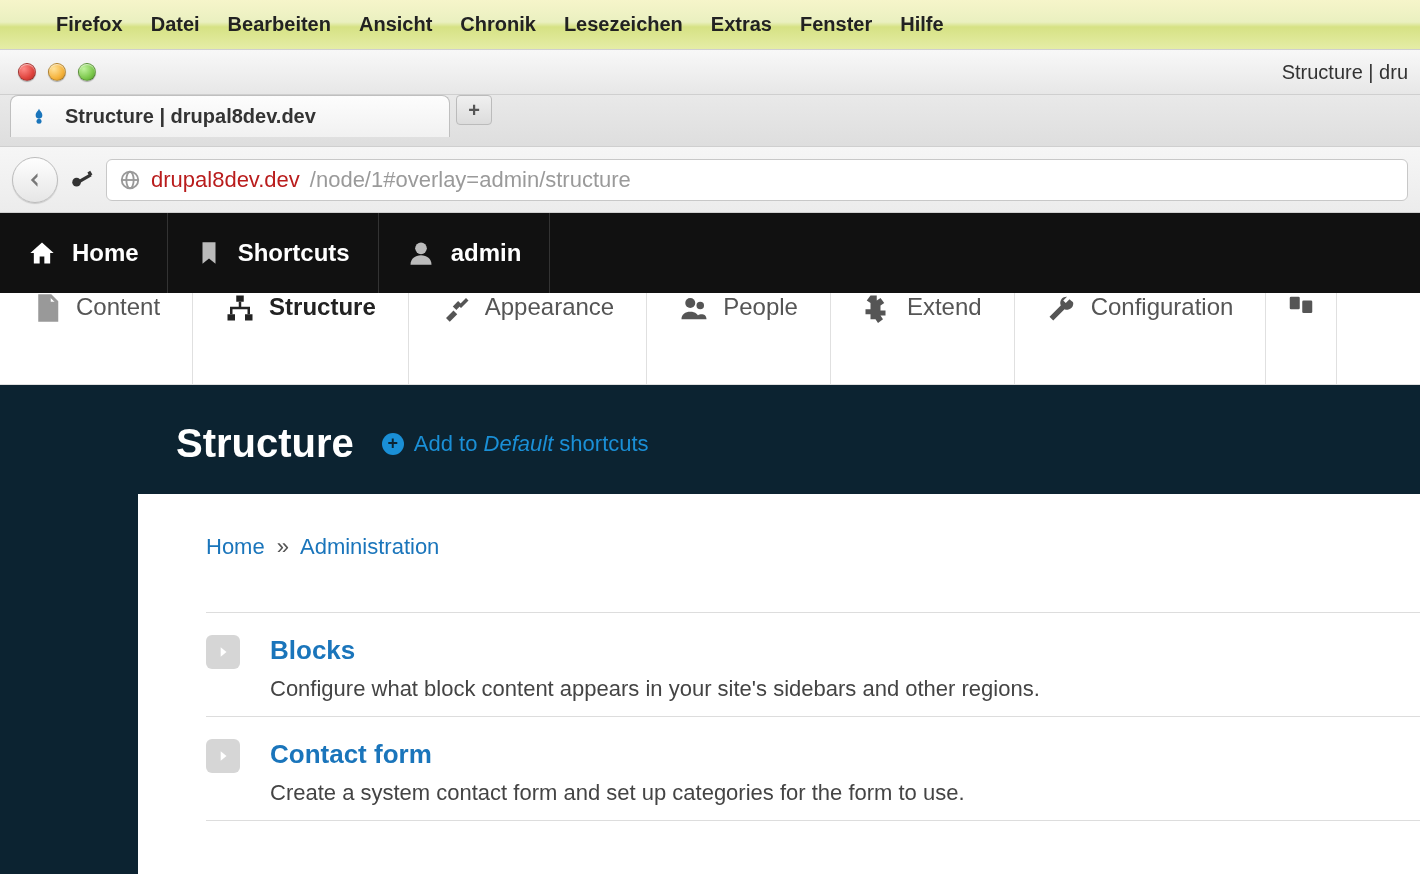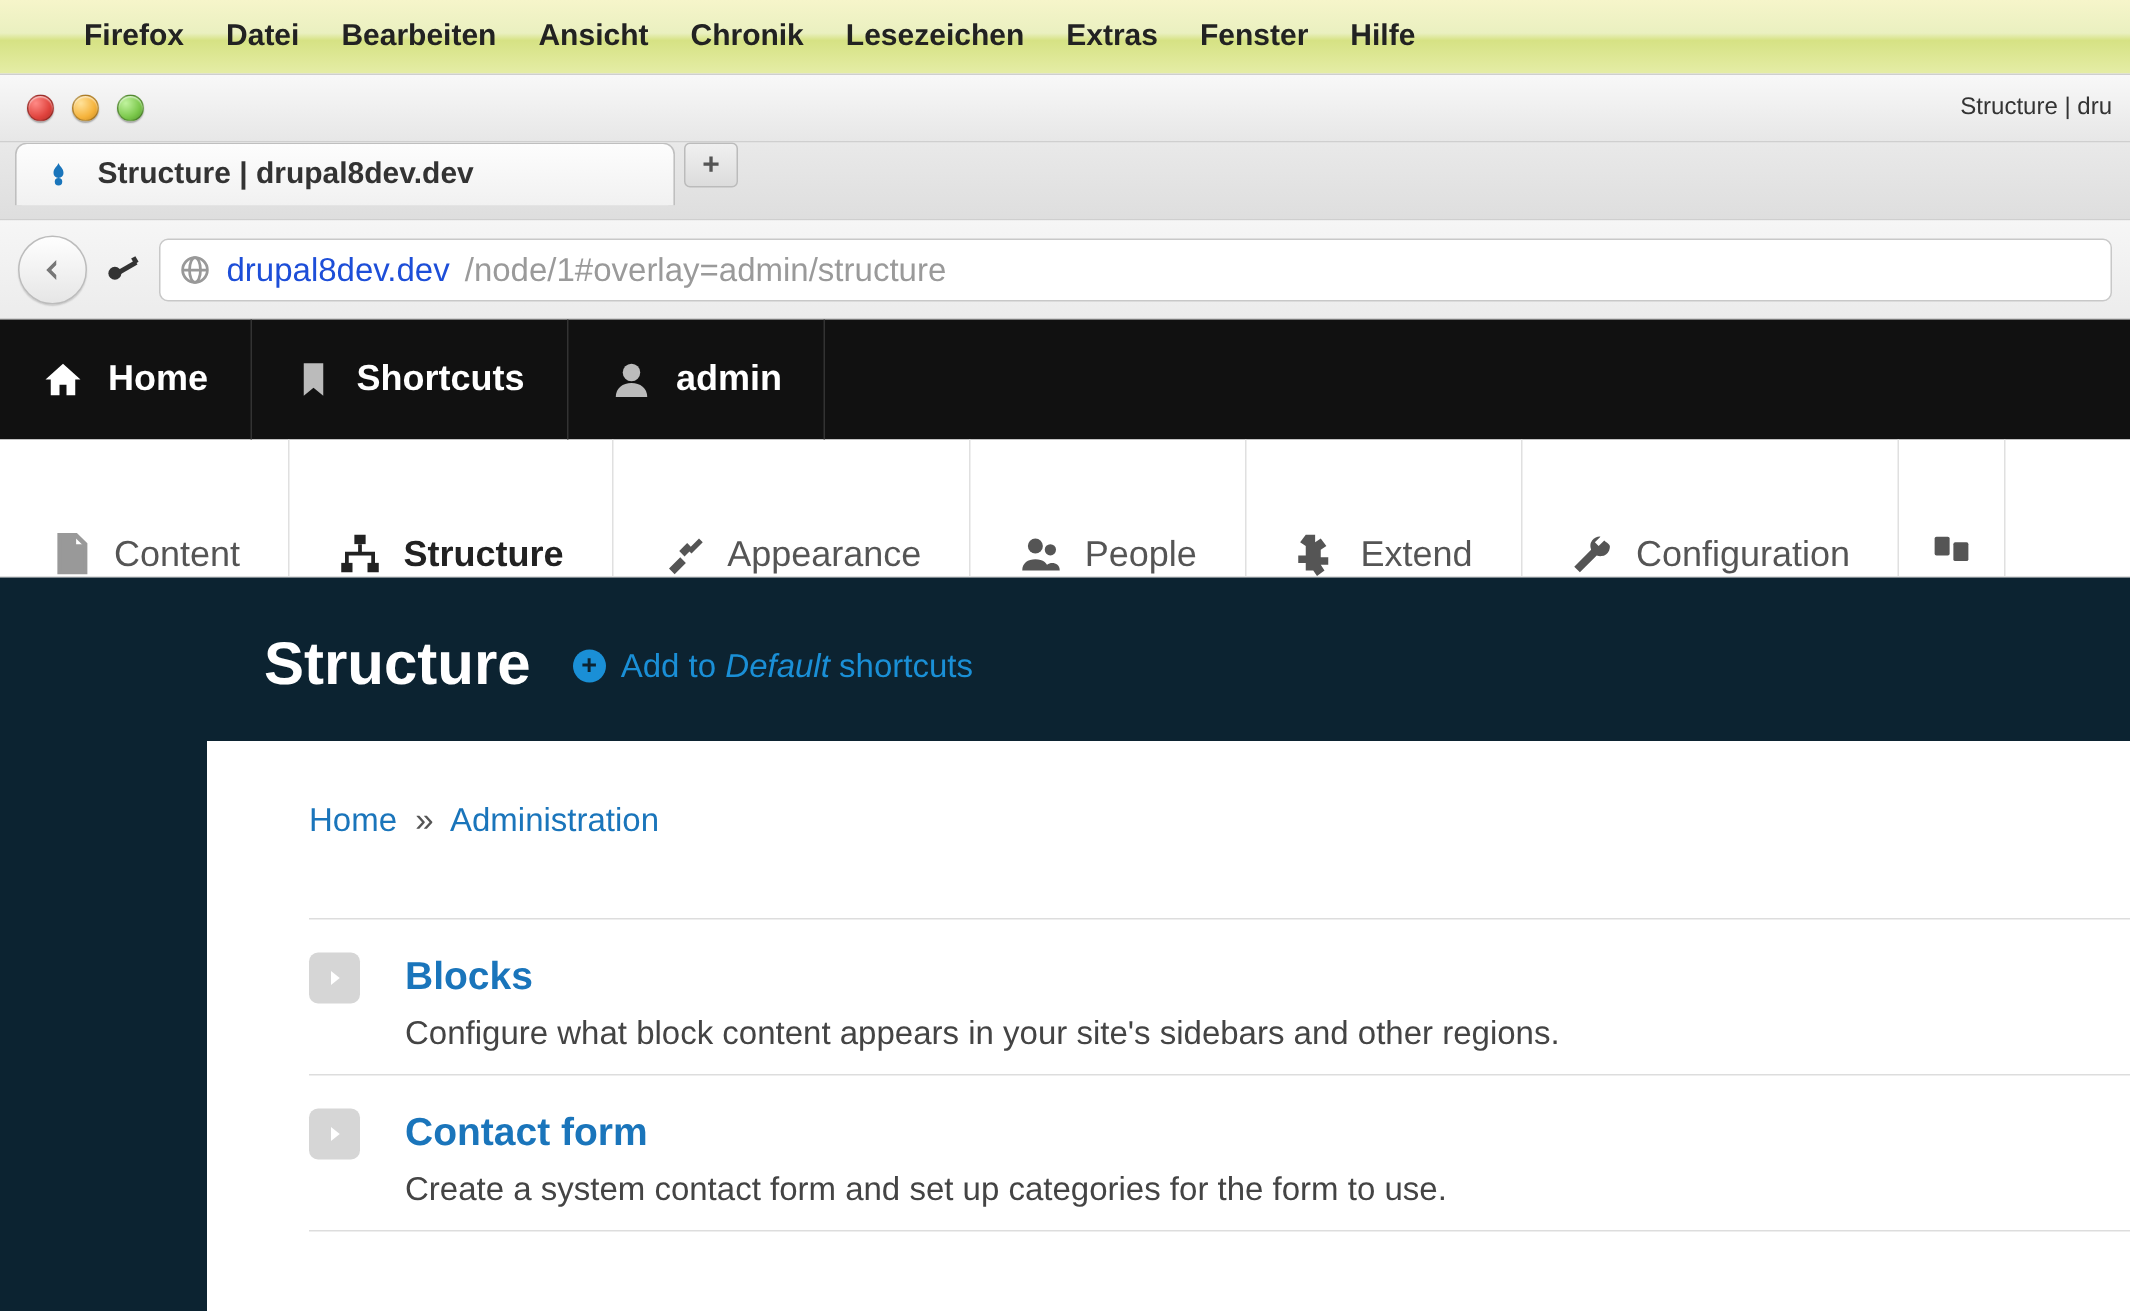--- a/index.html
+++ b/index.html
@@ -10,47 +10,47 @@
 .mac-menubar .apple { font-size: 24px; margin-right: 10px; }
 .mac-menubar .app { font-weight: 900; }
 
 
 .window-titlebar { height: 46px; background: linear-gradient(180deg,#f8f8f8,#e7e7e7); border-top: 1px solid #cfcfcf; border-bottom: 1px solid #cfcfcf; display: flex; align-items: center; padding: 0 12px; position: relative; }
 .traffic-lights { display: flex; gap: 12px; margin-left: 6px; }
 .traffic { width: 18px; height: 18px; border-radius: 50%; box-shadow: inset 0 1px 1px rgba(255,255,255,.6), 0 1px 1px rgba(0,0,0,.3); border: 1px solid rgba(0,0,0,.25); }
 .traffic.red { background: radial-gradient(circle at 30% 30%, #ff8a86, #e0443e 60%, #b02b25); }
 .traffic.yellow { background: radial-gradient(circle at 30% 30%, #ffe29a, #f5b33c 60%, #c98a1f); }
 .traffic.green { background: radial-gradient(circle at 30% 30%, #c0f39e, #7cc84c 60%, #4f9628); }
-.window-title-text { position: absolute; right: 12px; top: 50%; transform: translateY(-50%); font-size: 16px; color: #333; white-space: nowrap; overflow: hidden; }
+.window-title-text { position: absolute; right: 12px; top: 50%; transform: translateY(-50%); font-size: 20px; color: #333; white-space: nowrap; overflow: hidden; }
 
 
 .tab-strip { height: 52px; background: linear-gradient(180deg,#e9e9e9,#dedede); border-bottom: 1px solid #cfcfcf; display: flex; align-items: flex-start; padding: 0 10px; }
 .browser-tab { display: flex; align-items: center; height: 42px; background: linear-gradient(180deg,#fdfdfd,#f1f1f1); border: 1px solid #bfbfbf; border-bottom: none; border-radius: 8px 8px 0 0; padding: 0 28px 0 18px; gap: 16px; font-size: 20px; font-weight: 700; color: #333; min-width: 440px; }
 .favicon { width: 20px; height: 20px; display: flex; align-items: center; justify-content: center; }
 .newtab-btn { width: 36px; height: 30px; margin-left: 6px; margin-bottom: 4px; background: linear-gradient(180deg,#f0f0f0,#dcdcdc); border: 1px solid #bbb; border-radius: 4px; display: flex; align-items: center; justify-content: center; font-size: 20px; color: #555; font-weight: 600; }
 
 
 .url-bar { height: 66px; background: linear-gradient(180deg,#f6f6f6,#ececec); border-bottom: 1px solid #d0d0d0; display: flex; align-items: center; padding: 0 12px; gap: 10px; }
 .nav-back { width: 46px; height: 46px; border-radius: 50%; background: linear-gradient(180deg,#fefefe,#e6e6e6); border: 1px solid #bcbcbc; display: flex; align-items: center; justify-content: center; box-shadow: 0 1px 1px rgba(0,0,0,.15); }
 .nav-back svg { width: 20px; height: 20px; fill: #777; }
 .key-icon { width: 28px; height: 28px; display: flex; align-items: center; justify-content: center; }
 .url-field { flex: 1; height: 42px; background: #fff; border: 1px solid #c8c8c8; border-radius: 6px; display: flex; align-items: center; padding: 0 12px; gap: 10px; font-size: 22px; }
 .url-field .globe { display: flex; }
-.url-domain { color: #1d4ed8; font-weight: 500; }
+.url-domain { color: #b91c1c; font-weight: 500; }
 .url-path { color: #9a9a9a; }
 
 
 .d-toolbar { height: 80px; background: #111; display: flex; align-items: stretch; }
 .d-toolbar-item { display: flex; align-items: center; gap: 16px; padding: 0 28px; color: #fff; font-size: 24px; font-weight: 800; border-right: 1px solid #333; }
 .d-toolbar-item.active { background: #2c2c2c; }
 .d-toolbar-item .icon { display: flex; align-items: center; justify-content: center; }
 
 
 .d-admin-tabs { height: 92px; background: #fff; display: flex; align-items: stretch; border-bottom: 1px solid #e0e0e0; }
-.d-admin-tab { display: flex; align-items: flex-end; gap: 14px; padding: 0 32px; font-size: 24px; color: #555; border-right: 1px solid #e0e0e0; }
+.d-admin-tab { display: flex; align-items: flex-start; gap: 14px; padding: 0 32px; font-size: 24px; color: #555; border-right: 1px solid #e0e0e0; }
 .d-admin-tab.active { font-weight: 800; color: #222; }
 .d-admin-tab .icon { width: 30px; height: 30px; display: flex; align-items: center; justify-content: center; }
 .d-admin-tab .icon svg { width: 30px; height: 30px; fill: #555; }
 .d-admin-tab.active .icon svg { fill: #222; }
 .d-admin-tab.partial { padding: 0 20px; }
 
 
 .page-dark { background: #0c2331; padding: 36px 0 28px 176px; display: flex; align-items: center; gap: 28px; }
 .page-title { color: #fff; font-size: 40px; font-weight: 700; }
 .shortcut-link { display: flex; align-items: center; gap: 10px; font-size: 22px; color: #1a8fd6; }

